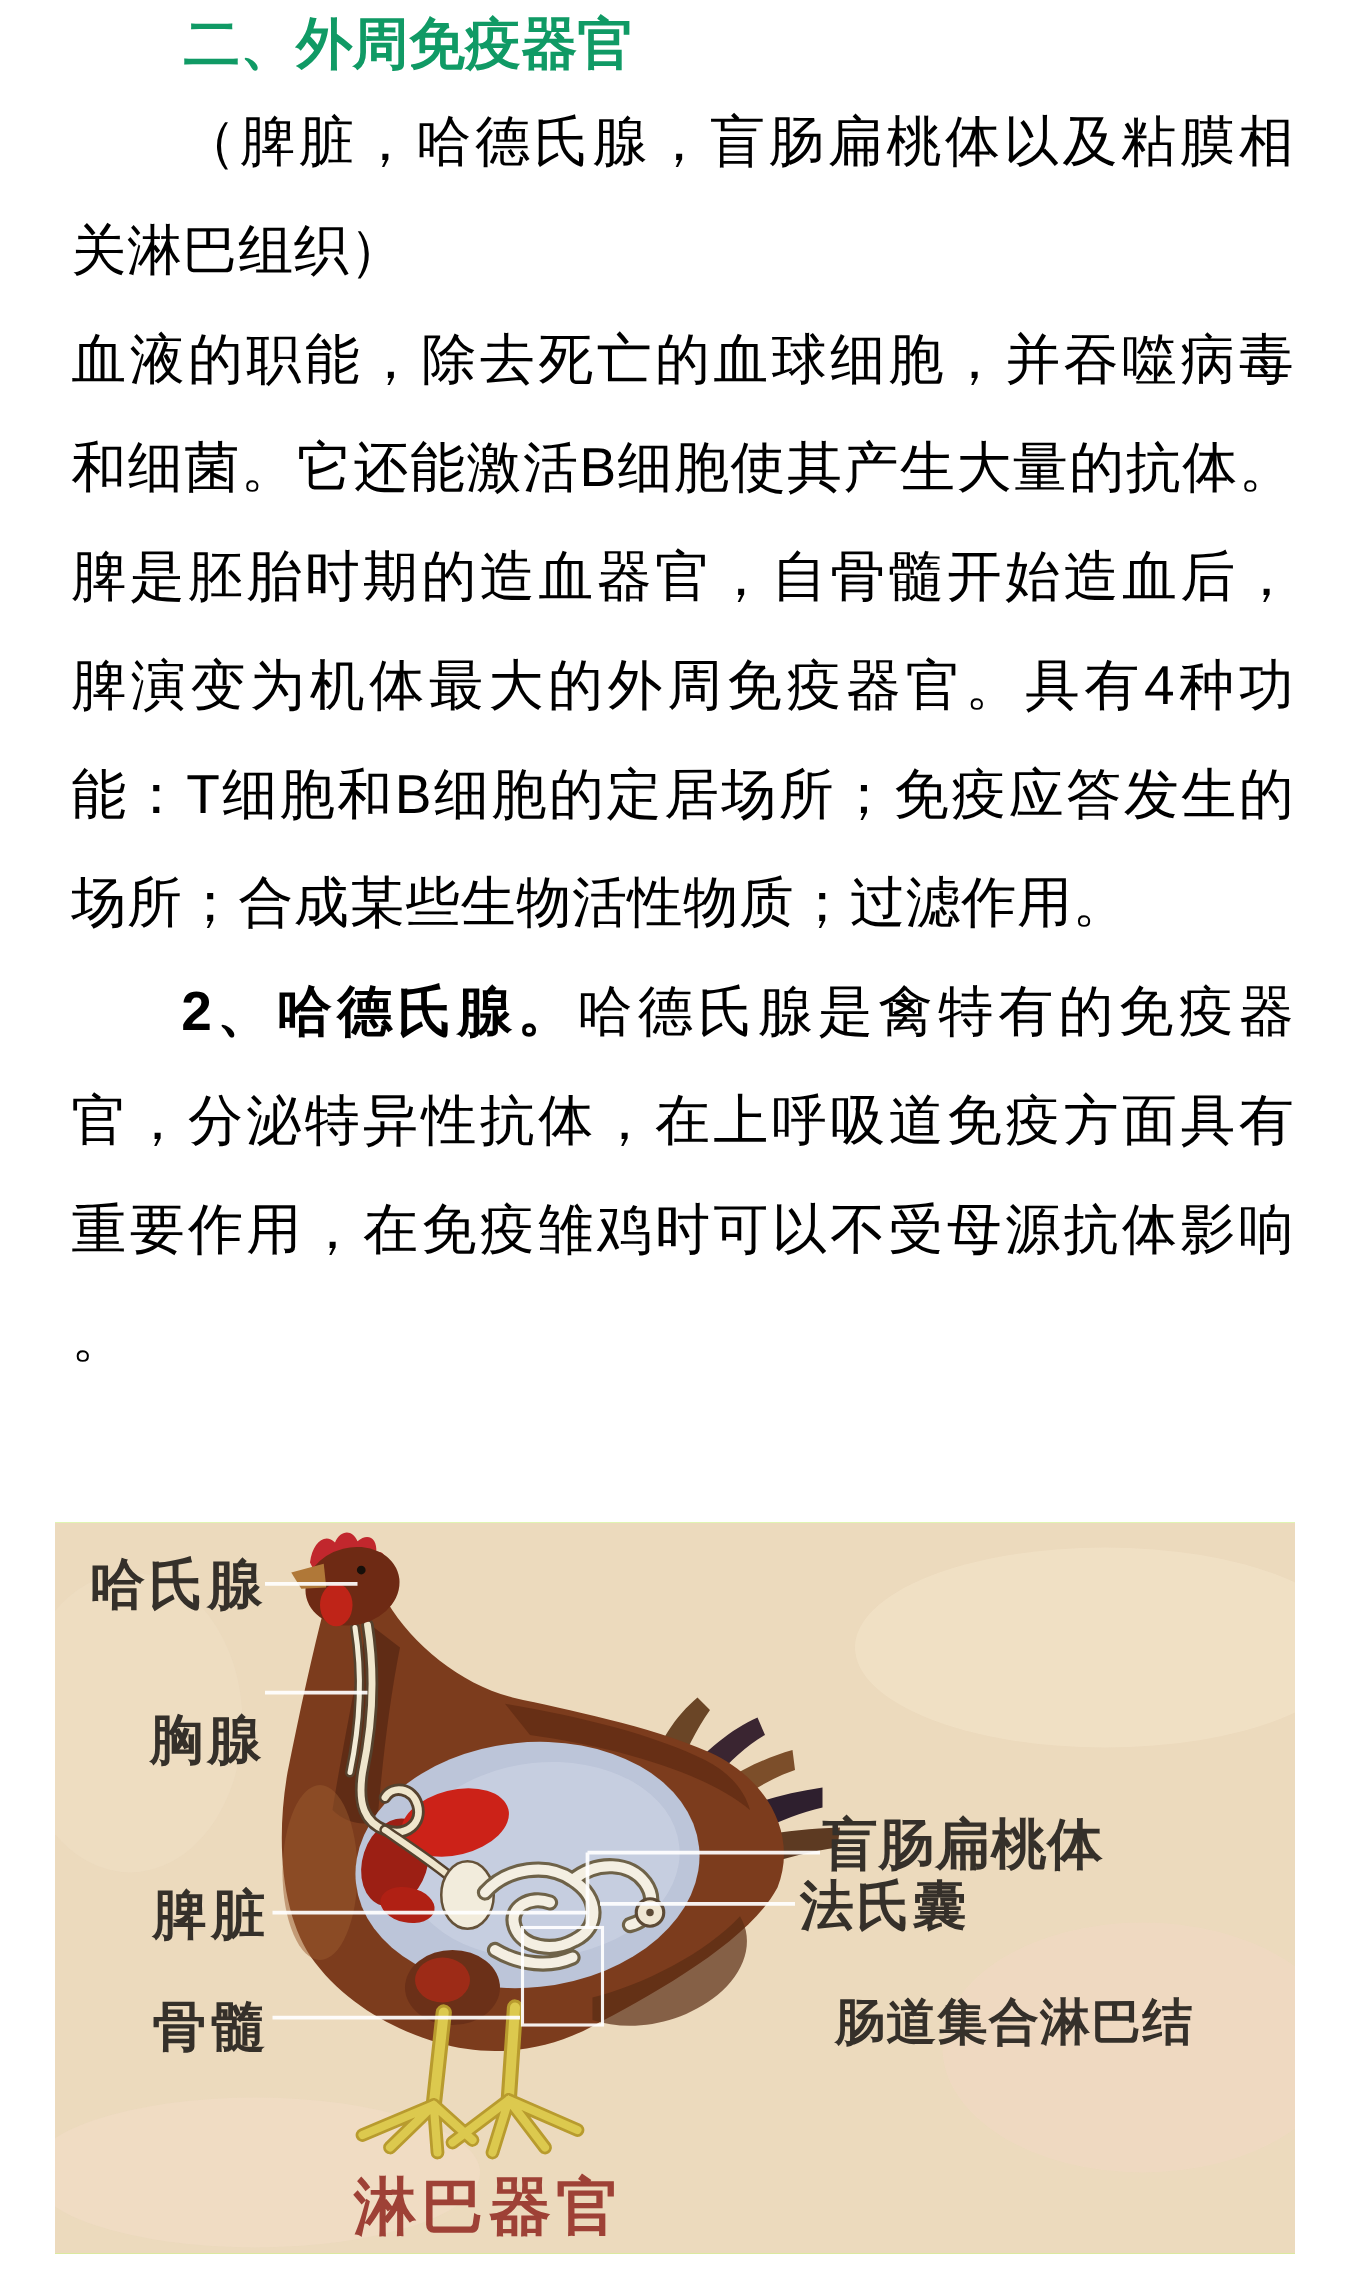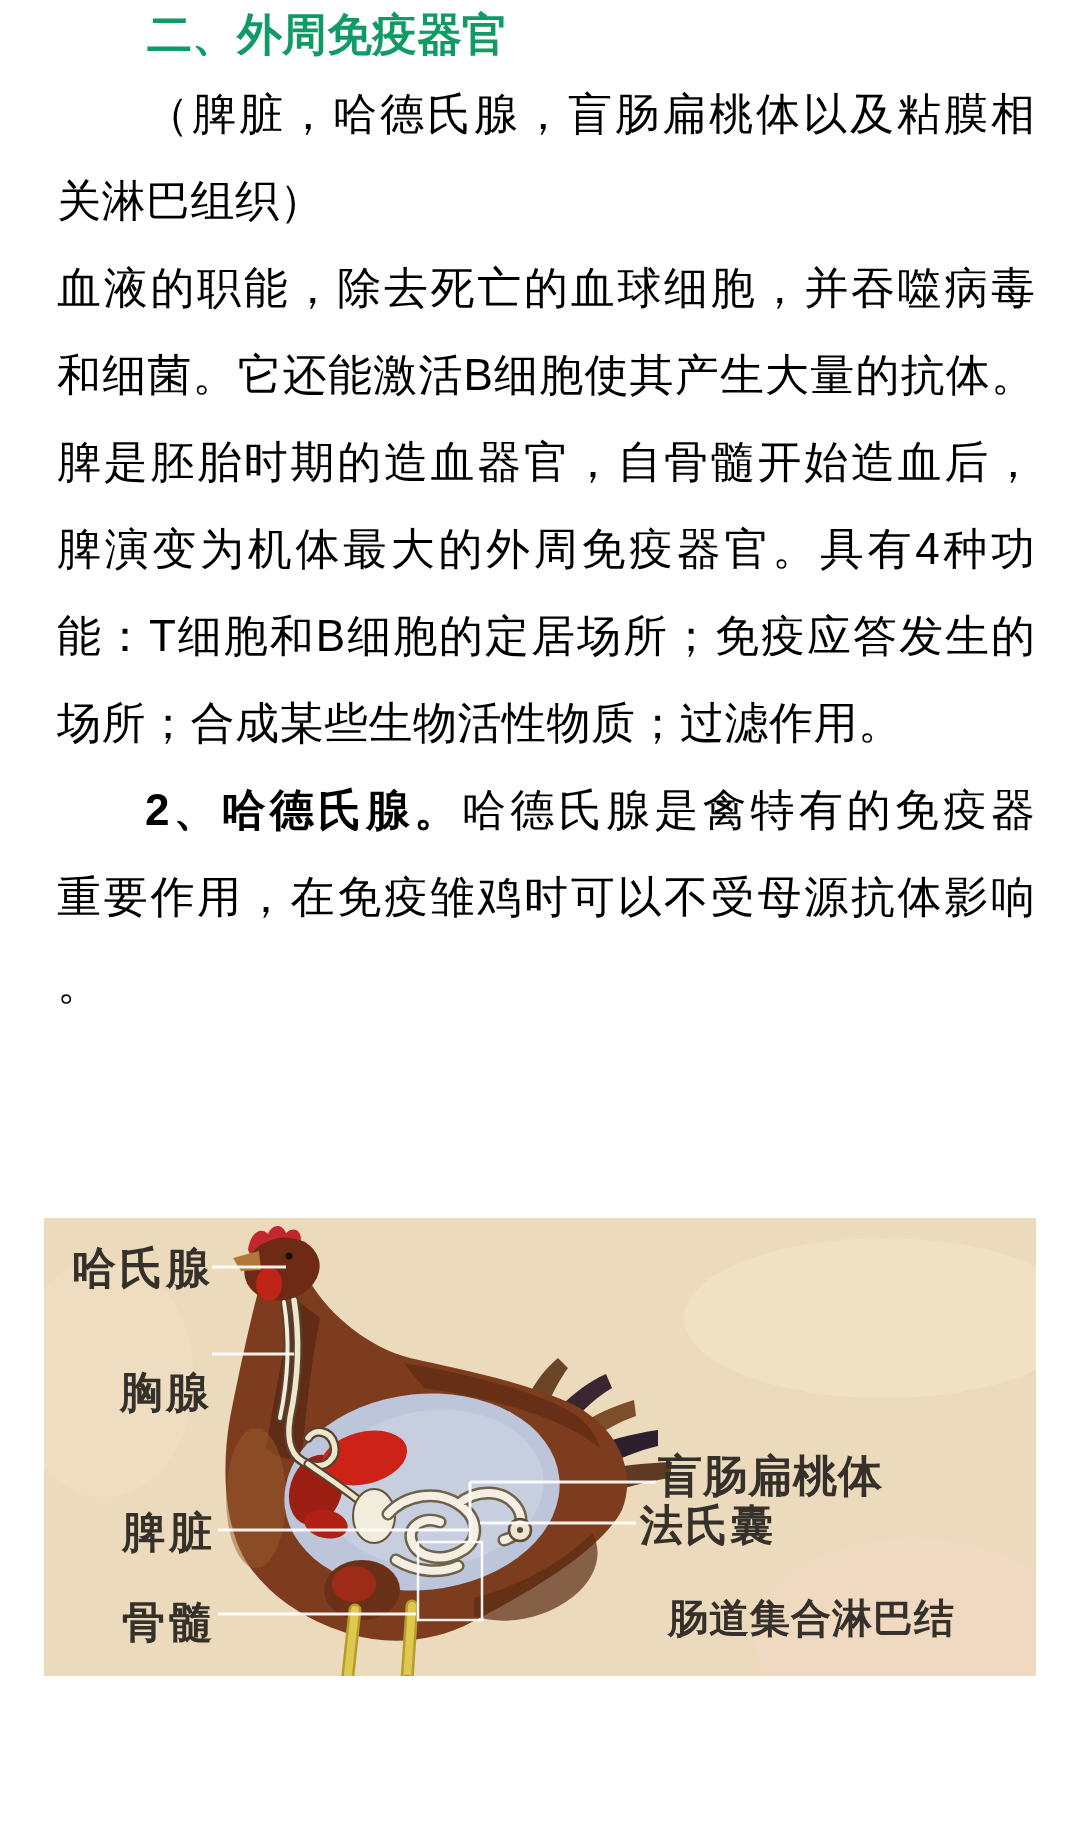--- a/index.html
+++ b/index.html
@@ -12,21 +12,21 @@
   .title-line{height:70px;line-height:70px;font-size:45px;font-weight:700;
               color:#109a65;text-indent:2em;white-space:nowrap;}
   .tline{height:87px;line-height:87px;font-size:44px;white-space:nowrap;
          text-align:left;letter-spacing:0.5px;}
   .tline.j{text-align:justify;text-align-last:justify;text-justify:inter-character;
            letter-spacing:0;}
   .tline.ind{text-indent:2em;}
   .tline b{font-weight:700;}
 
   
-  .figure{position:absolute;left:44px;top:1218px;width:992px;height:458px;
+  .figure{position:absolute;left:44px;top:1218px;width:992px;height:585px;
           background:#bef264;overflow:hidden;}
   .figure svg{position:absolute;left:0;top:0;}
   .lbl{position:absolute;color:#35302a;font-weight:600;line-height:1;
        white-space:nowrap;}
   .lbl-harderian{left:28px;top:28px;font-size:44px;letter-spacing:3px;}
   .lbl-thymus{left:76px;top:117px;font-size:43px;letter-spacing:3px;margin-top:36px;}
   .lbl-spleen{left:78px;top:293px;font-size:43px;letter-spacing:4px;}
   .lbl-marrow{left:78px;top:383px;font-size:43px;letter-spacing:4px;}
   .lbl-cecal{left:614px;top:236px;font-size:44px;letter-spacing:1px;}
   .lbl-bursa{left:596px;top:286px;font-size:43px;letter-spacing:2px;}
@@ -44,20 +44,21 @@
     <div id="article-lines">
         <div class="tline j ind"><span>（脾脏，哈德氏腺，盲肠扁桃体以及粘膜相</span></div>
         <div class="tline"><span>关淋巴组织）</span></div>
         <div class="tline j"><span>血液的职能，除去死亡的血球细胞，并吞噬病毒</span></div>
         <div class="tline j"><span>和细菌。它还能激活B细胞使其产生大量的抗体。</span></div>
         <div class="tline j"><span>脾是胚胎时期的造血器官，自骨髓开始造血后，</span></div>
         <div class="tline j"><span>脾演变为机体最大的外周免疫器官。具有4种功</span></div>
         <div class="tline j"><span>能：T细胞和B细胞的定居场所；免疫应答发生的</span></div>
         <div class="tline"><span>场所；合成某些生物活性物质；过滤作用。</span></div>
         <div class="tline j ind"><b>2、哈德氏腺。</b><span>哈德氏腺是禽特有的免疫器</span></div>
+        <div class="tline j"><span>官，分泌特异性抗体，在上呼吸道免疫方面具有</span></div>
         <div class="tline j"><span>重要作用，在免疫雏鸡时可以不受母源抗体影响</span></div>
         <div class="tline"><span>。</span></div>
       </div>
   </div>
 
   <div class="figure">
     <svg width="992" height="585" viewBox="0 0 992 585">
 
       <g>
         <rect x="0" y="0" width="992" height="585" fill="#ecdabd"></rect>
@@ -157,15 +158,16 @@
       </g>
     </svg>
 
     <div class="lbl lbl-harderian">哈氏腺</div>
     <div class="lbl lbl-thymus">胸腺</div>
     <div class="lbl lbl-spleen">脾脏</div>
     <div class="lbl lbl-marrow">骨髓</div>
     <div class="lbl lbl-cecal">盲肠扁桃体</div>
     <div class="lbl lbl-bursa">法氏囊</div>
     <div class="lbl lbl-gut">肠道集合淋巴结</div>
+    <div class="caption">淋巴器官</div>
   </div>
 
 </div>
 
 </body></html>

